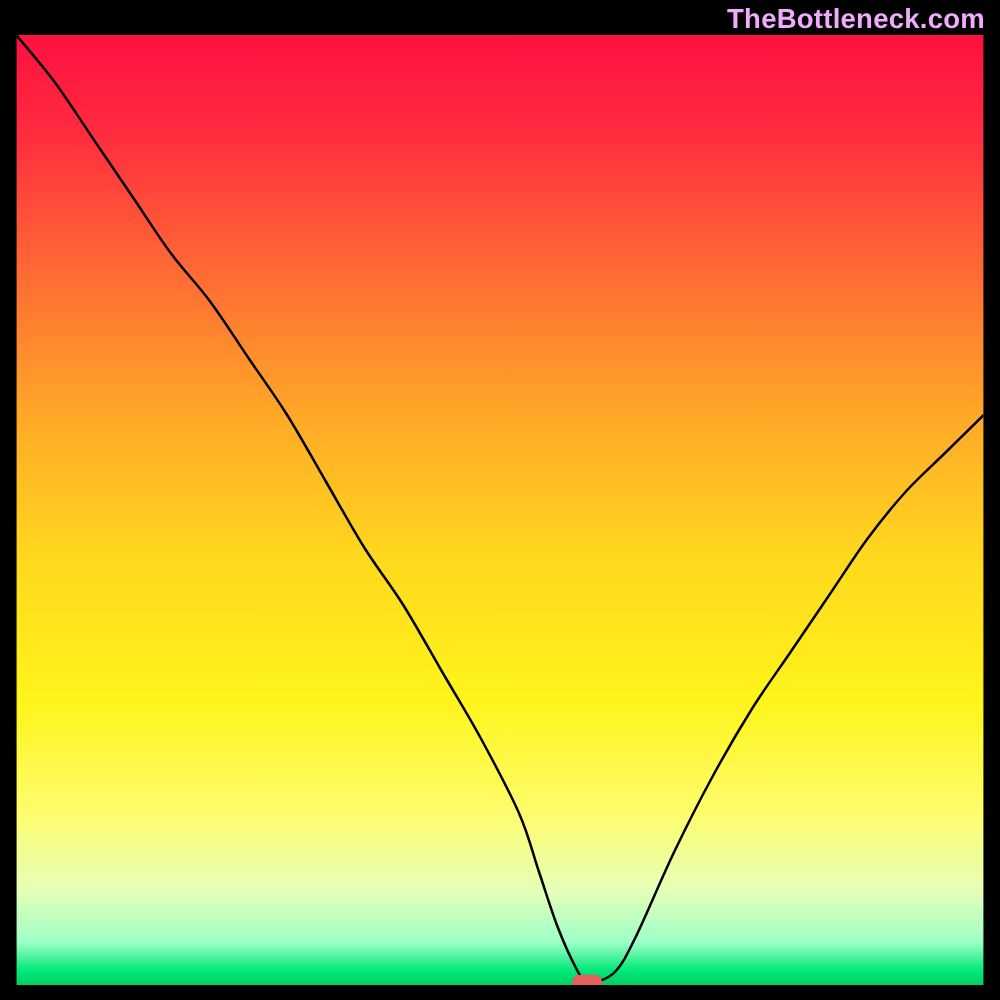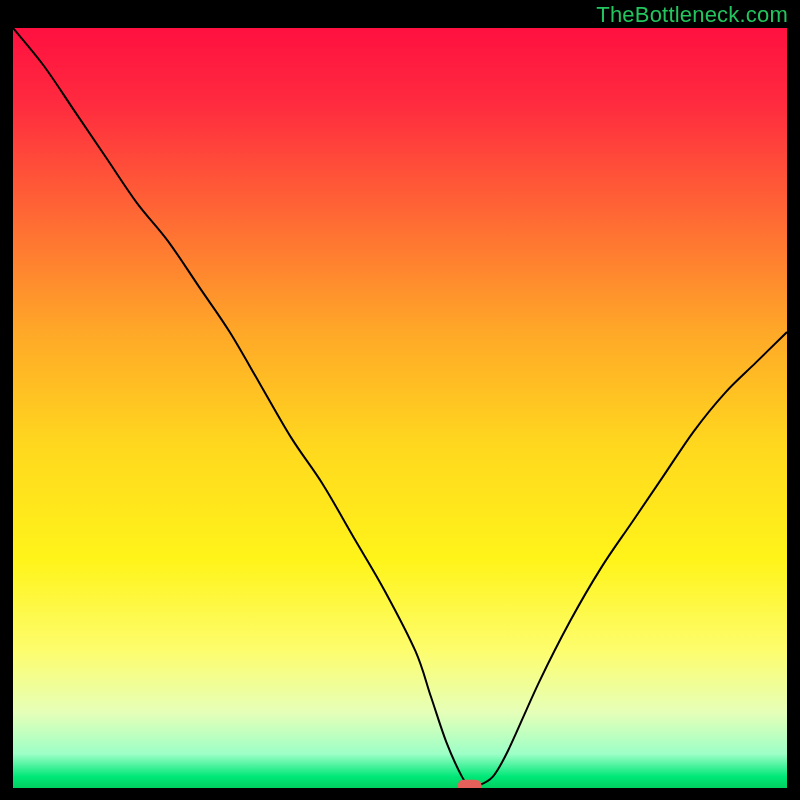--- a/index.html
+++ b/index.html
@@ -14,22 +14,22 @@
   .container {
     position: relative;
     width: 800px;
     height: 800px;
   }
   .watermark {
     position: absolute;
     top: 2px;
     right: 12px;
     font-size: 22px;
-    font-weight: 400;
-    color: #22c55e;
+    font-weight: 700;
+    color: #f0abfc;
     letter-spacing: 0.2px;
     z-index: 10;
   }
   .plot-frame {
     position: absolute;
     left: 13px;
     top: 28px;
     width: 774px;
     height: 760px;
     background: #000;

